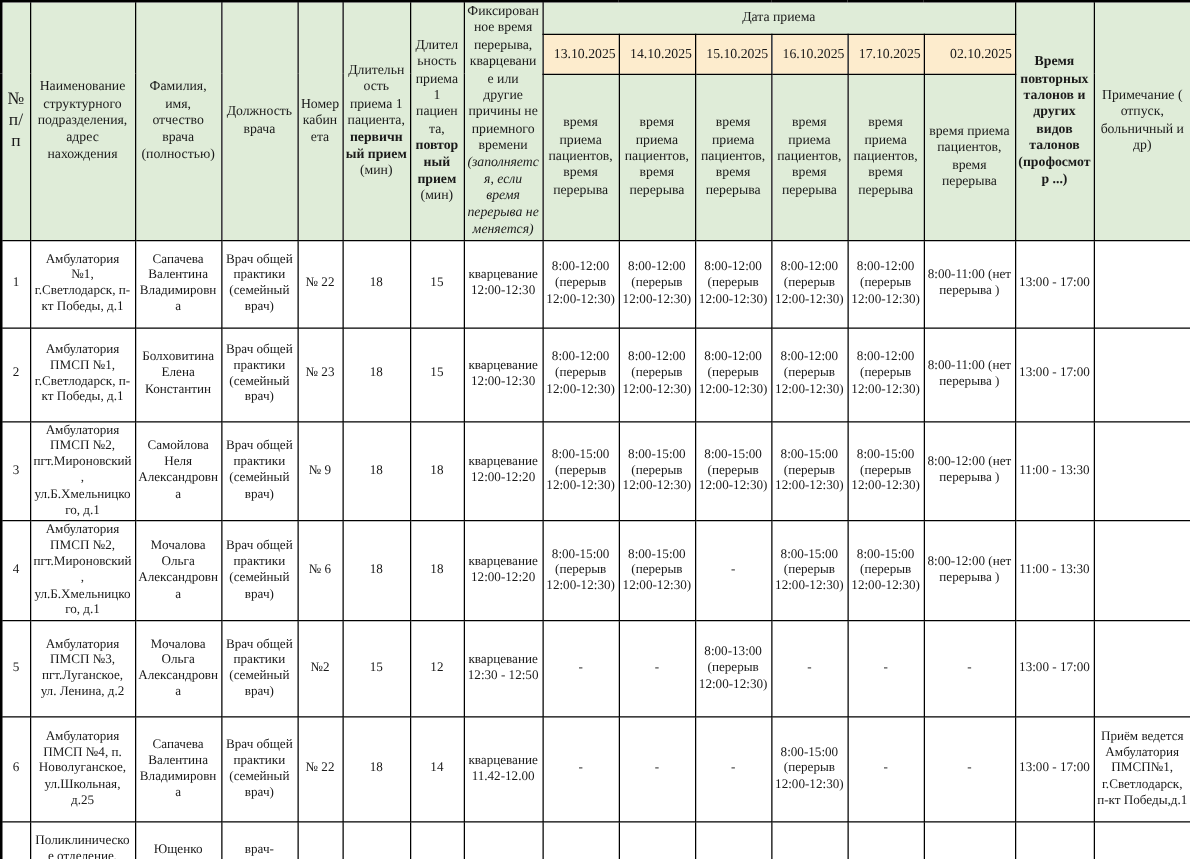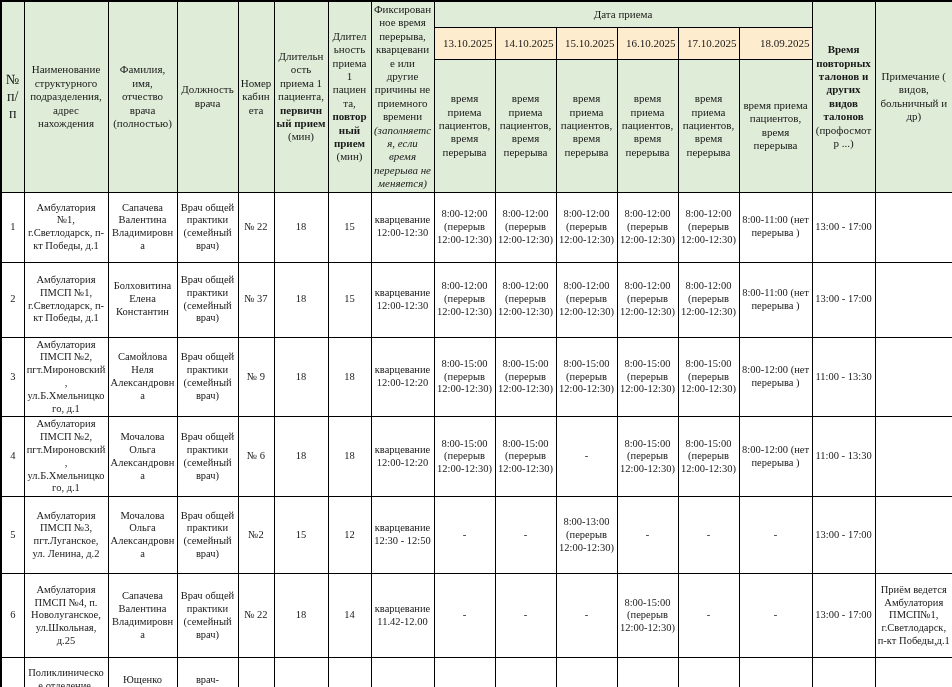--- a/index.html
+++ b/index.html
@@ -63,30 +63,30 @@
       <tr style="height:22px">
     <td class="hg numhead" rowspan="3">№ п/п</td>
     <td class="hg" rowspan="3">Наименование структурного подразделения, адрес нахождения</td>
     <td class="hg" rowspan="3">Фамилия, имя, отчество врача (полностью)</td>
     <td class="hg" rowspan="3">Должность врача</td>
     <td class="hg" rowspan="3">Номер кабинета</td>
     <td class="hg" rowspan="3"><span>Длительность приема 1 пациента, </span><b>первичный прием</b><span> (мин)</span></td>
     <td class="hg" rowspan="3"><span>Длительность приема 1 пациента, </span><b>повторный прием</b><span> (мин)</span></td>
     <td class="hg" rowspan="3"><span>Фиксированное время перерыва, кварцевание или другие причины не приемного времени </span><i>(заполняется, если время перерыва не меняется)</i></td>
     <td class="hg" colspan="6">Дата приема</td>
-    <td class="hg bold" rowspan="3"><b>Время повторных талонов и других видов талонов</b> <span style="font-weight:normal">(профосмотр ...)</span></td>
-    <td class="hg" rowspan="3">Примечание ( видов, больничный и др)</td>
+    <td class="hg bold" rowspan="3"><b>Время повторных талонов и других видов талонов</b> <span style="font-weight:bold">(профосмотр ...)</span></td>
+    <td class="hg" rowspan="3">Примечание ( отпуск, больничный и др)</td>
   </tr>
   <tr style="height:26px">
     <td class="date">13.10.2025</td>
     <td class="date">14.10.2025</td>
     <td class="date">15.10.2025</td>
     <td class="date">16.10.2025</td>
     <td class="date">17.10.2025</td>
-    <td class="date">18.09.2025</td>
+    <td class="date">02.10.2025</td>
   </tr>
   <tr style="height:110px">
     <td class="hg">время приема пациентов, время перерыва</td>
     <td class="hg">время приема пациентов, время перерыва</td>
     <td class="hg">время приема пациентов, время перерыва</td>
     <td class="hg">время приема пациентов, время перерыва</td>
     <td class="hg">время приема пациентов, время перерыва</td>
     <td class="hg">время приема пациентов, время перерыва</td>
   </tr>
 
@@ -107,21 +107,21 @@
     <td class="databody">8:00-11:00 (нет перерыва )</td>
     <td class="databody">13:00 - 17:00</td>
     <td class="databody"></td>
   </tr>
 
   <tr style="height:75px">
     <td class="databody">2</td>
     <td class="databody">Амбулатория ПМСП №1, г.Светлодарск, п-кт Победы, д.1</td>
     <td class="databody">Болховитина Елена Константин</td>
     <td class="databody">Врач общей практики (семейный врач)</td>
-    <td class="databody">№ 37</td>
+    <td class="databody">№ 23</td>
     <td class="databody">18</td>
     <td class="databody">15</td>
     <td class="databody">кварцевание 12:00-12:30</td>
     <td class="databody">8:00-12:00 (перерыв 12:00-12:30)</td>
     <td class="databody">8:00-12:00 (перерыв 12:00-12:30)</td>
     <td class="databody">8:00-12:00 (перерыв 12:00-12:30)</td>
     <td class="databody">8:00-12:00 (перерыв 12:00-12:30)</td>
     <td class="databody">8:00-12:00 (перерыв 12:00-12:30)</td>
     <td class="databody">8:00-11:00 (нет перерыва )</td>
     <td class="databody">13:00 - 17:00</td>

